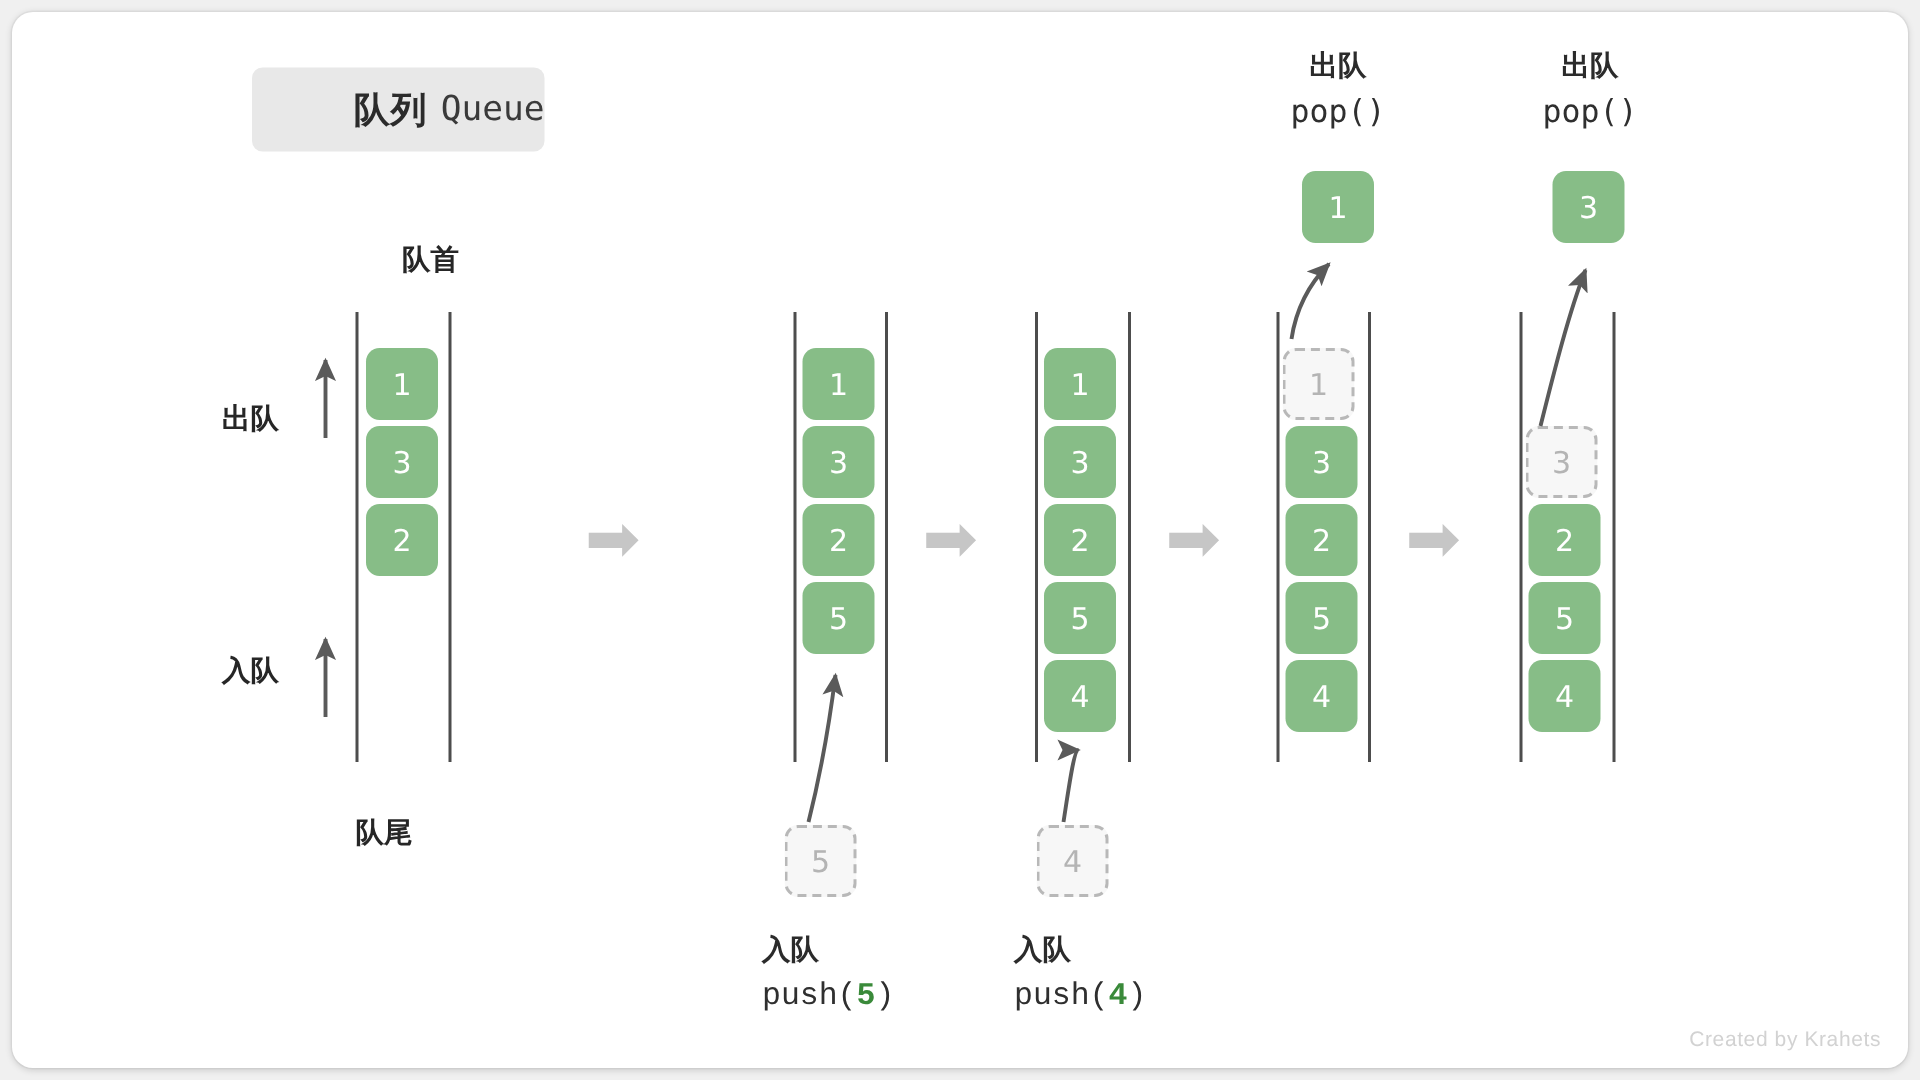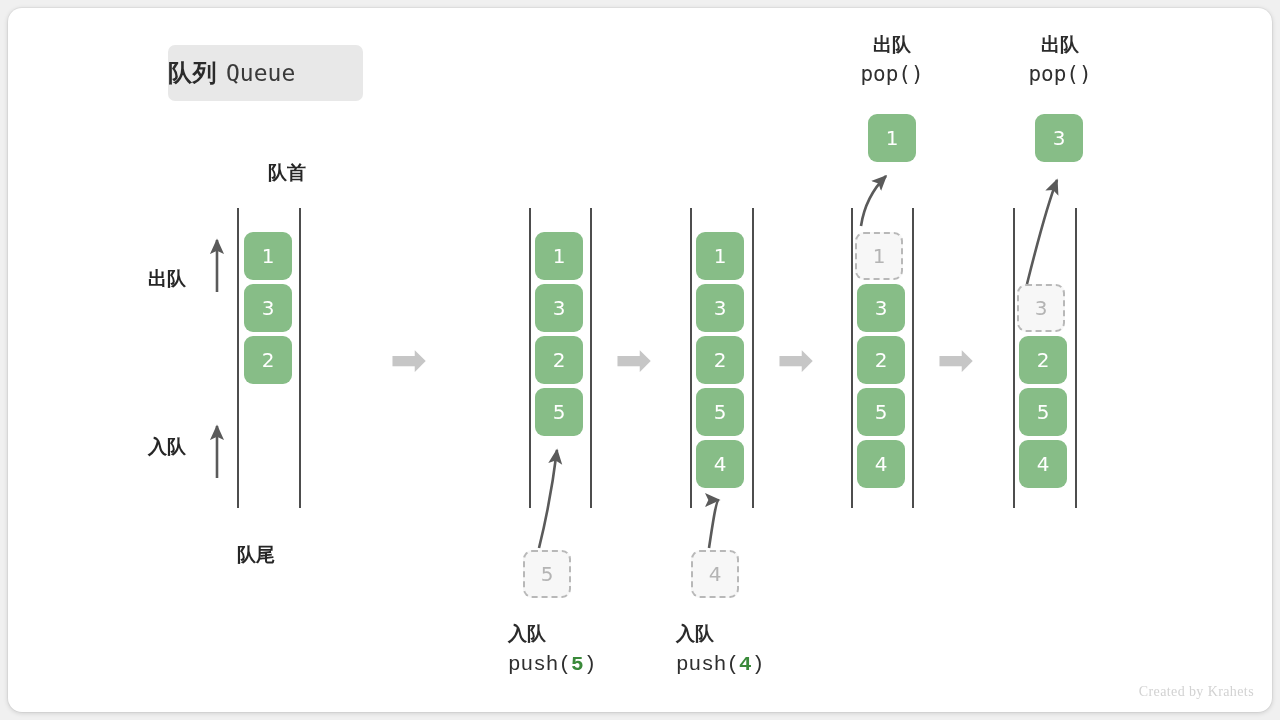--- a/index.html
+++ b/index.html
@@ -23,21 +23,21 @@
     box-shadow: 0 1px 5px rgba(0,0,0,0.16), 0 0 0 1px rgba(0,0,0,0.035);
   }
 
   
   .title-badge {
     position: absolute;
     left: 168px; top: 45px;
     width: 195px; height: 56px;
     background: #e8e8e8;
     border-radius: 7px;
-    display: flex; align-items: center; justify-content: flex-start;
+    display: flex; align-items: center; justify-content: flex-end;
     gap: 9px;
     white-space: nowrap;
   }
   .title-cn {
     font-size: 24px; font-weight: bold; color: #2b2b2b;
     letter-spacing: 0.5px;
   }
   .title-en {
     font-size: 23px; color: #3a3a3a;
     font-family: "DejaVu Sans Mono", "Liberation Mono", monospace;
@@ -113,21 +113,21 @@
     width: 1280px; height: 720px;
     pointer-events: none;
   }
 
   
   .watermark {
     position: absolute;
     right: 26px; bottom: 20px;
     font-size: 14px;
     color: #d2d2d2;
-    font-family: Liberation Serif, serif;
+    font-family: Liberation Sans, sans-serif;
     letter-spacing: 0.4px;
     white-space: nowrap;
     margin-left: 48px;
   }
 </style>
 </head>
 <body>
 
 <div id="stage">
   <div class="card"></div>

